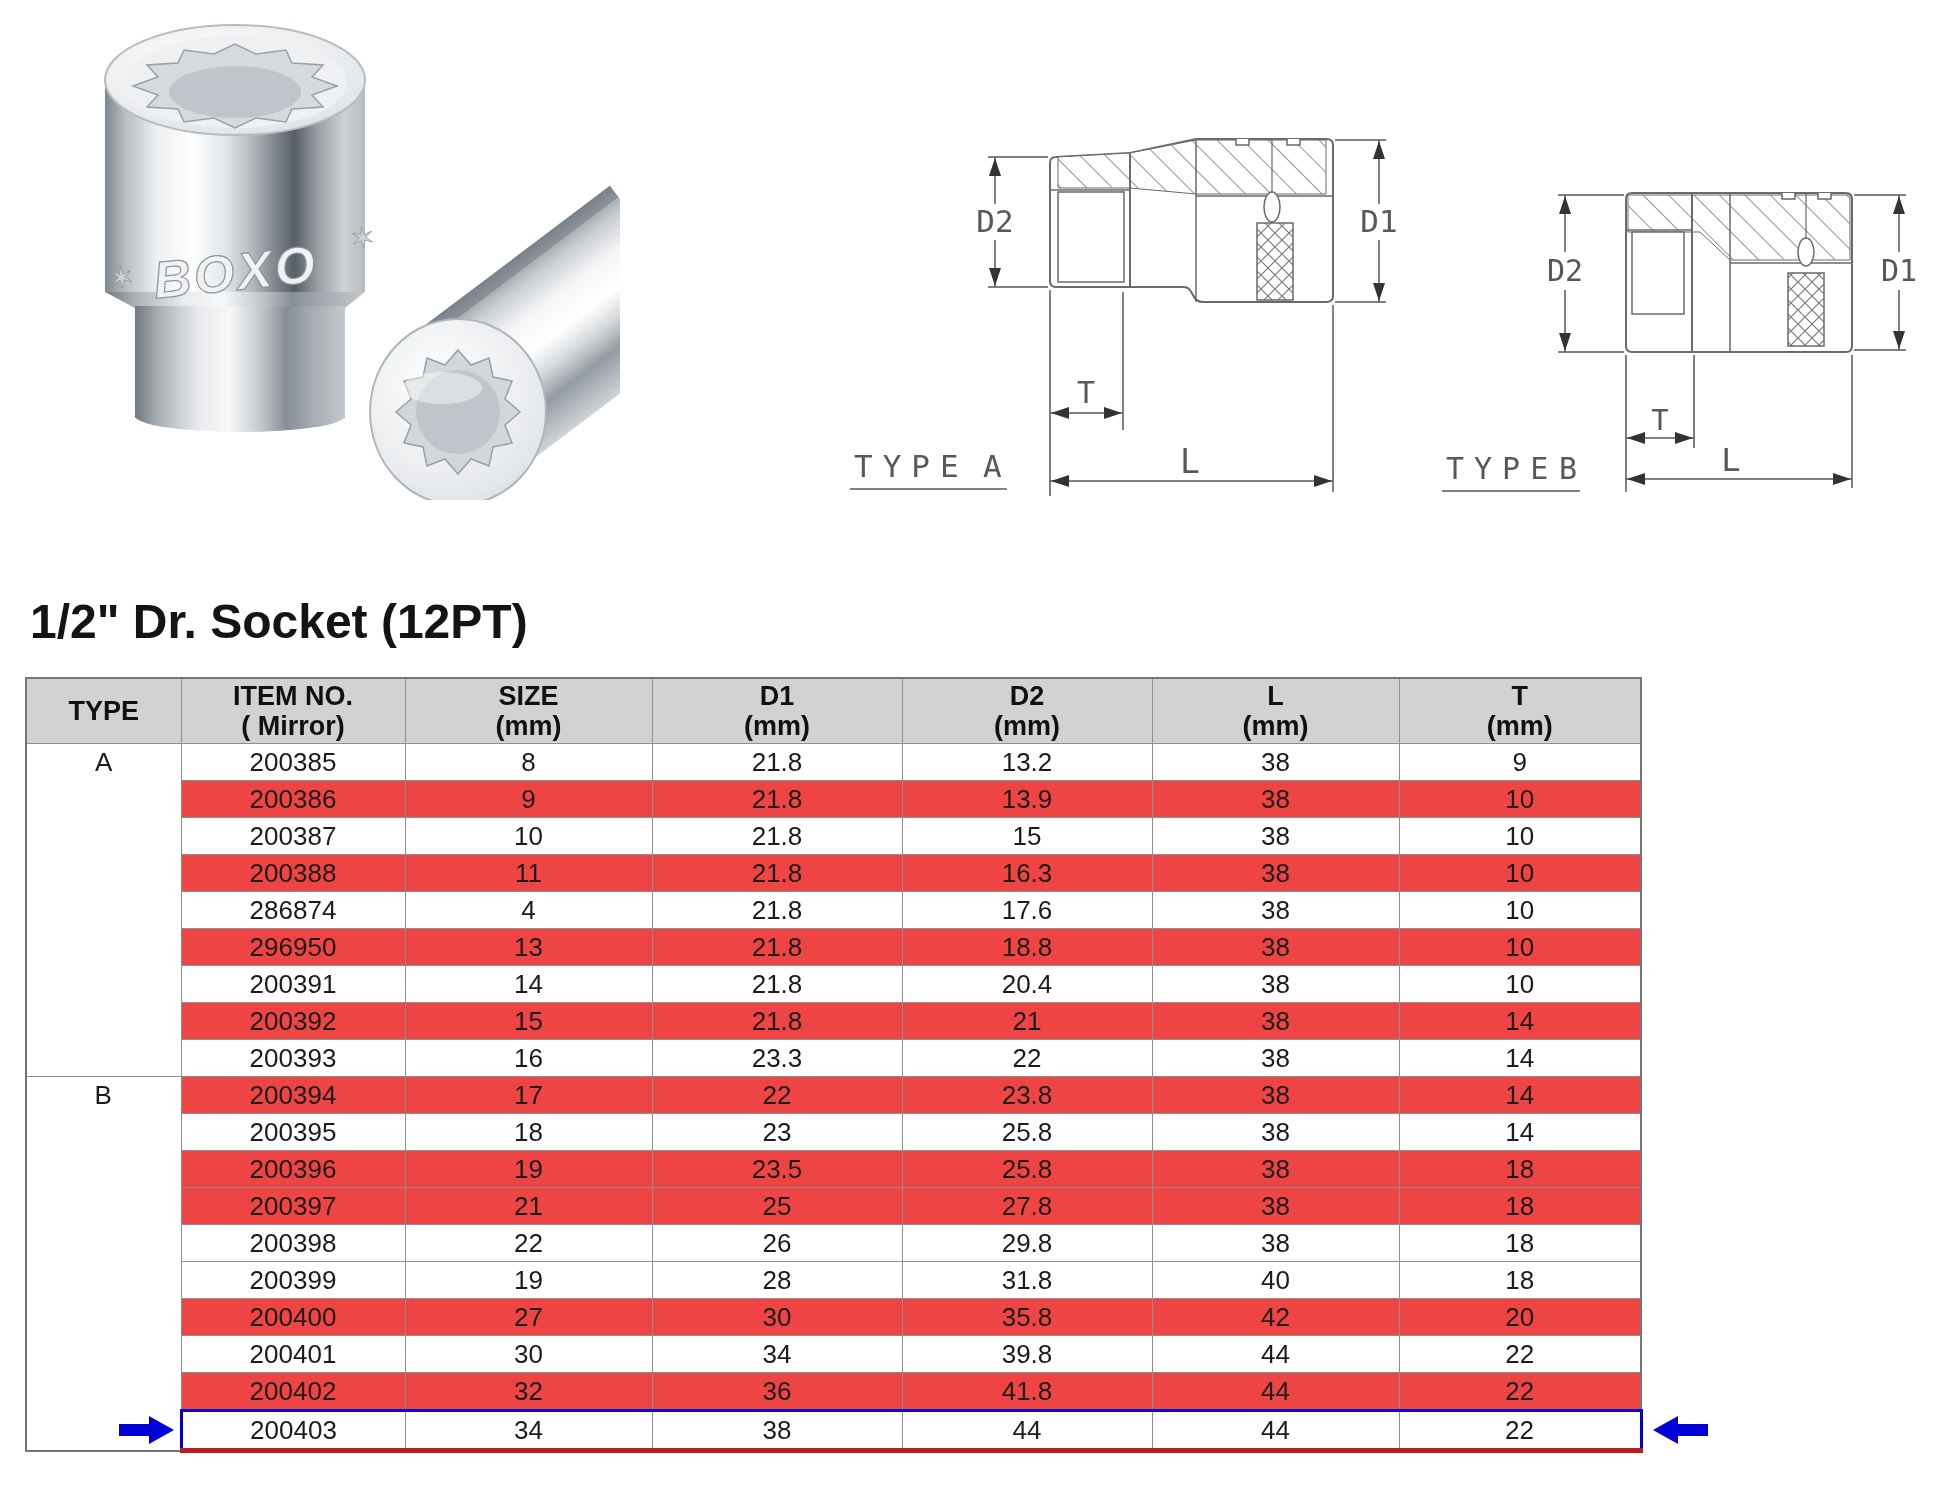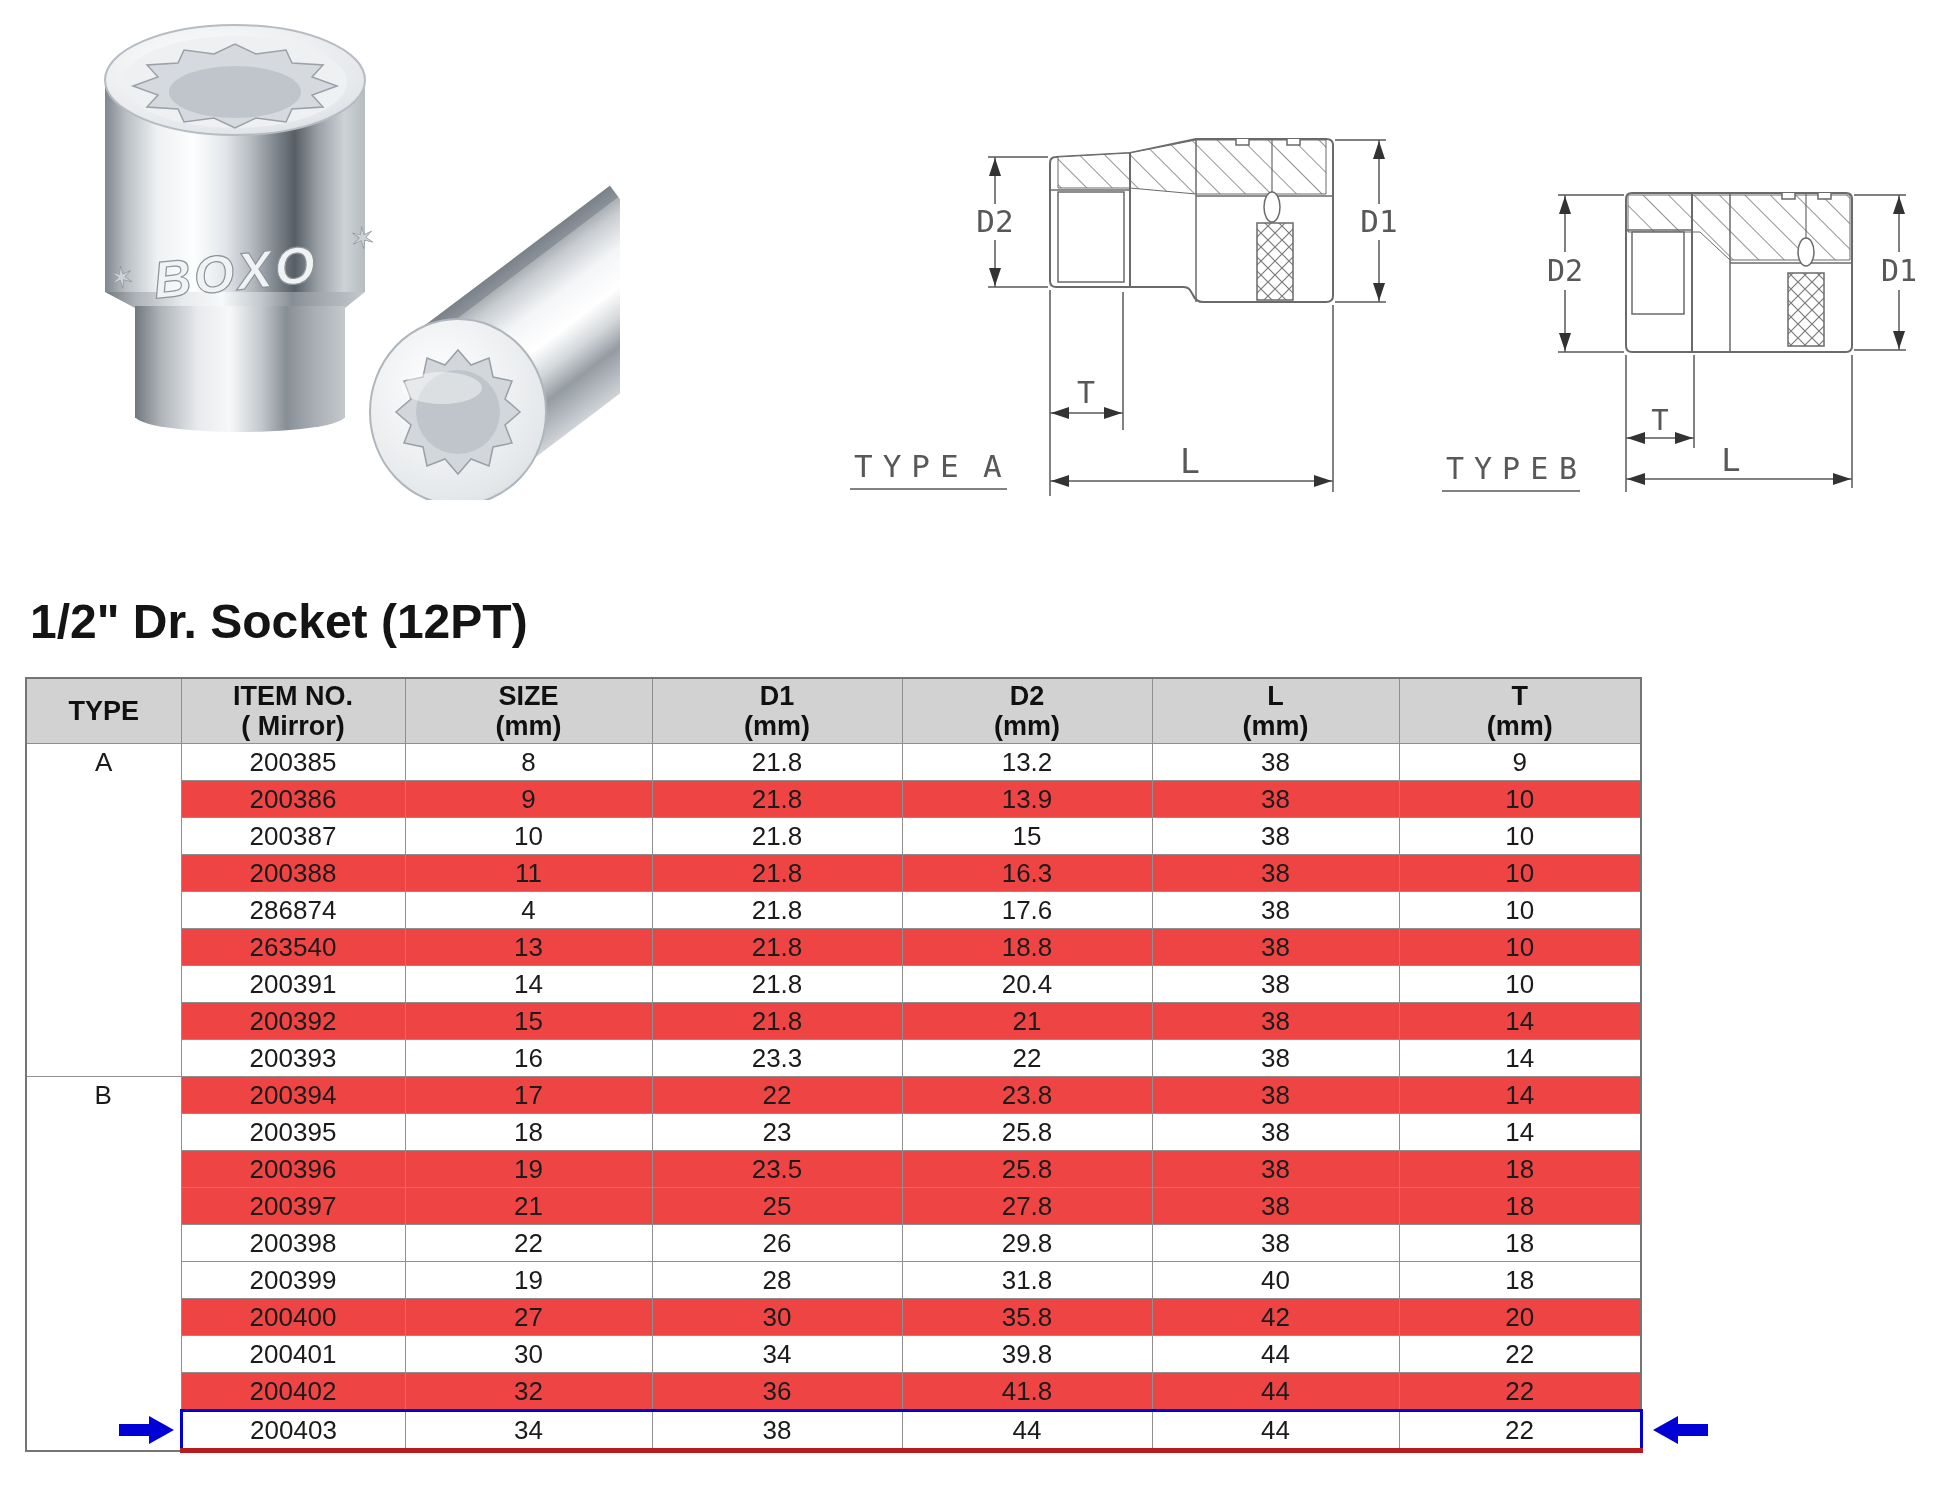--- a/index.html
+++ b/index.html
@@ -282,21 +282,21 @@
         </tr>
         <tr>
           <td>286874</td>
           <td>4</td>
           <td>21.8</td>
           <td>17.6</td>
           <td>38</td>
           <td>10</td>
         </tr>
         <tr class="shade">
-          <td>263540</td>
+          <td>296950</td>
           <td>13</td>
           <td>21.8</td>
           <td>18.8</td>
           <td>38</td>
           <td>10</td>
         </tr>
         <tr>
           <td>200391</td>
           <td>14</td>
           <td>21.8</td>

